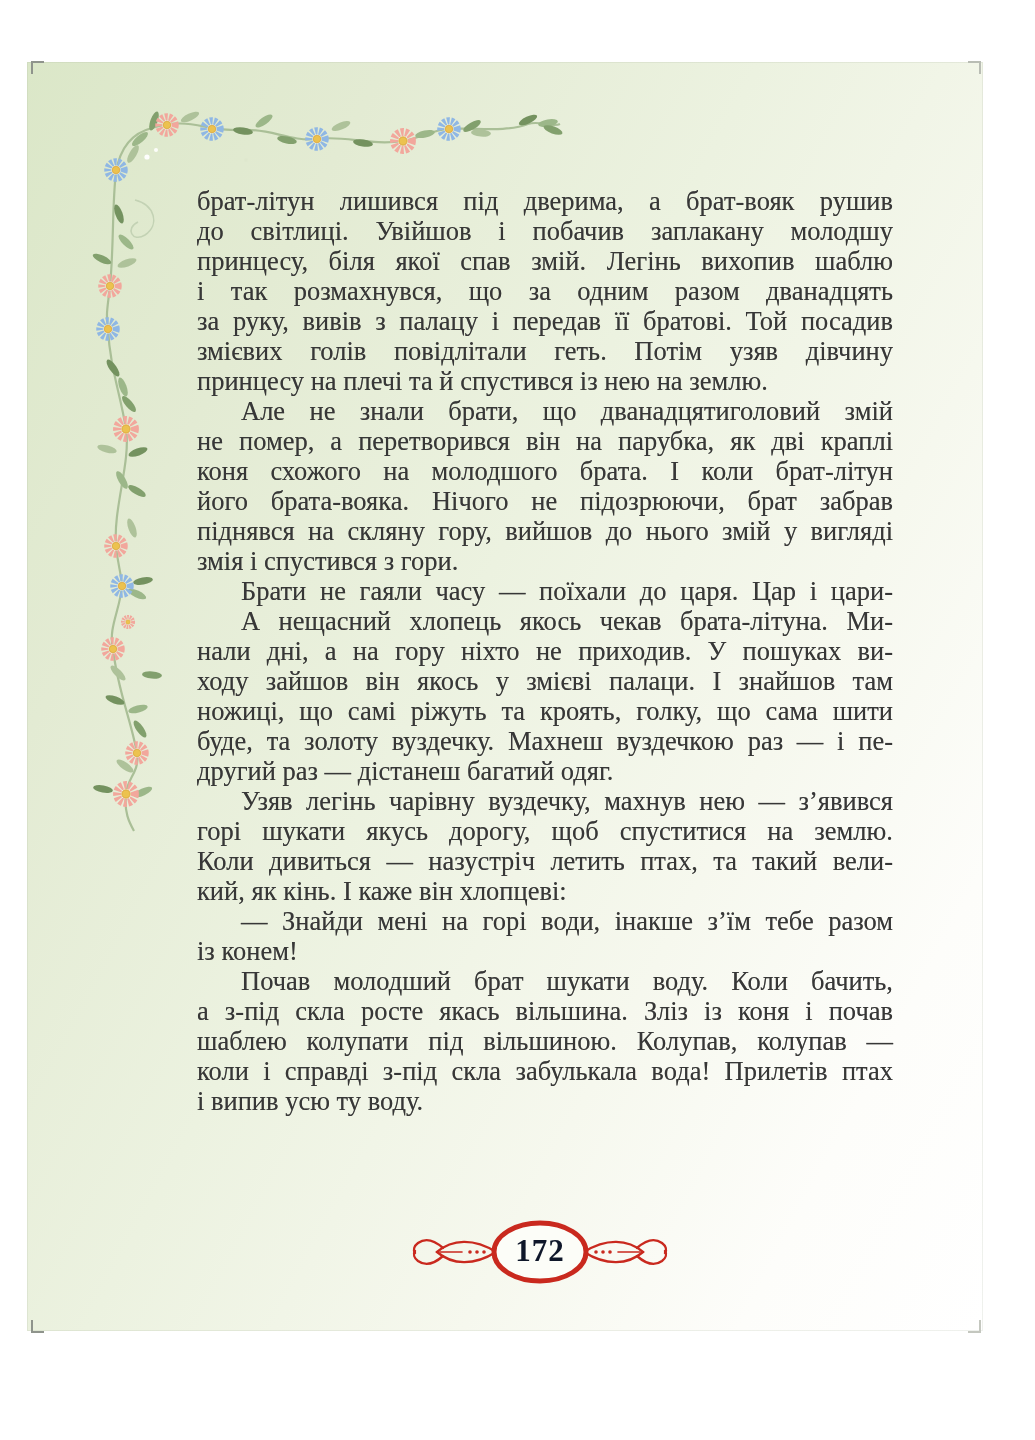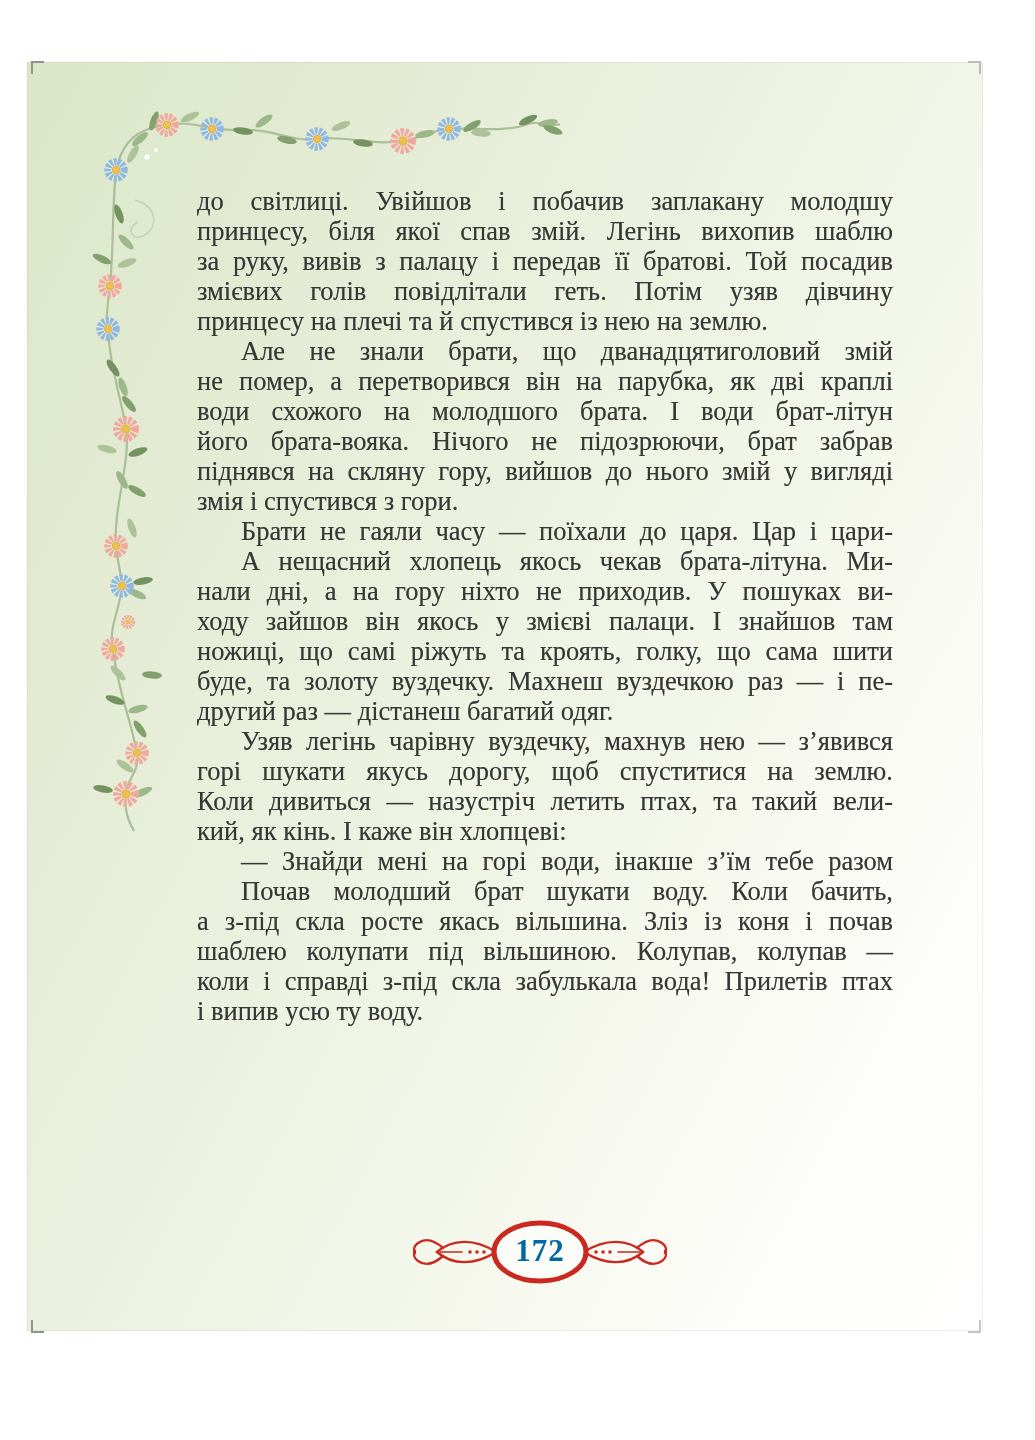--- a/index.html
+++ b/index.html
@@ -22,21 +22,21 @@
     position:absolute;left:197px;top:186px;width:696px;
     font-size:26.5px;line-height:30px;color:#373737;
     text-shadow:0 0 0.6px rgba(70,70,70,0.55);
   }
   .line{text-align:justify;text-align-last:justify;}
   .line.last{text-align-last:left;}
   .line.indent{text-indent:44px;}
   .ornament{position:absolute;left:405px;top:1205px;width:270px;height:92px;pointer-events:none;}
   .pagenum{
     position:absolute;left:492px;top:1234px;width:96px;height:34px;
-    text-align:center;font-weight:bold;font-size:31px;line-height:34px;color:#0369a1;
+    text-align:center;font-weight:bold;font-size:31px;line-height:34px;color:#0f172a;
     letter-spacing:1px;
   }
 </style>
 </head>
 <body>
 
 <div class="canvas">
 
   <div class="page"></div>
   <div class="cm tl"></div>
@@ -163,43 +163,46 @@
         </g>
         <g transform="translate(126,794) scale(1.1)">
           <circle r="7" fill="none" stroke="#f2a79c" stroke-width="9.5" stroke-dasharray="2.3 1.15"></circle>
           <circle r="4.6" fill="#f6f9ef"></circle>
           <circle r="3.8" fill="#ecc24f" stroke="#d8a33b" stroke-width="0.8"></circle>
         </g>
       </g>
   </svg>
 
   <div id="text-block" class="text-block">
+      <div class="line">брат-літун лишився під дверима, а брат-вояк рушив</div>
       <div class="line">до світлиці. Увійшов і побачив заплакану молодшу</div>
       <div class="line">принцесу, біля якої спав змій. Легінь вихопив шаблю</div>
+      <div class="line">і так розмахнувся, що за одним разом дванадцять</div>
       <div class="line">за руку, вивів з палацу і передав її братові. Той посадив</div>
       <div class="line">змієвих голів повідлітали геть. Потім узяв дівчину</div>
       <div class="line last">принцесу на плечі та й спустився із нею на землю.</div>
       <div class="line indent">Але не знали брати, що дванадцятиголовий змій</div>
       <div class="line">не помер, а перетворився він на парубка, як дві краплі</div>
-      <div class="line">води схожого на молодшого брата. І води брат-літун</div>
+      <div class="line">коня схожого на молодшого брата. І коли брат-літун</div>
       <div class="line">його брата-вояка. Нічого не підозрюючи, брат забрав</div>
       <div class="line">піднявся на скляну гору, вийшов до нього змій у вигляді</div>
       <div class="line last">змія і спустився з гори.</div>
       <div class="line indent">Брати не гаяли часу — поїхали до царя. Цар і цари-</div>
       <div class="line indent">А нещасний хлопець якось чекав брата-літуна. Ми-</div>
       <div class="line">нали дні, а на гору ніхто не приходив. У пошуках ви-</div>
       <div class="line">ходу зайшов він якось у змієві палаци. І знайшов там</div>
       <div class="line">ножиці, що самі ріжуть та кроять, голку, що сама шити</div>
       <div class="line">буде, та золоту вуздечку. Махнеш вуздечкою раз — і пе-</div>
       <div class="line last">другий раз — дістанеш багатий одяг.</div>
       <div class="line indent">Узяв легінь чарівну вуздечку, махнув нею — з’явився</div>
       <div class="line">горі шукати якусь дорогу, щоб спуститися на землю.</div>
       <div class="line">Коли дивиться — назустріч летить птах, та такий вели-</div>
       <div class="line last">кий, як кінь. І каже він хлопцеві:</div>
       <div class="line indent">— Знайди мені на горі води, інакше з’їм тебе разом</div>
+      <div class="line last">із конем!</div>
       <div class="line indent">Почав молодший брат шукати воду. Коли бачить,</div>
       <div class="line">а з-під скла росте якась вільшина. Зліз із коня і почав</div>
       <div class="line">шаблею колупати під вільшиною. Колупав, колупав —</div>
       <div class="line">коли і справді з-під скла забулькала вода! Прилетів птах</div>
       <div class="line last">і випив усю ту воду.</div>
     </div>
 
   <svg class="ornament" viewBox="405 1205 270 92">
     <g stroke="#c9291e" fill="none" stroke-width="2.4" stroke-linecap="round">
       <path d="M496,1252 C474,1238 452,1239 437,1252 C452,1265 474,1266 496,1252 Z"></path>

